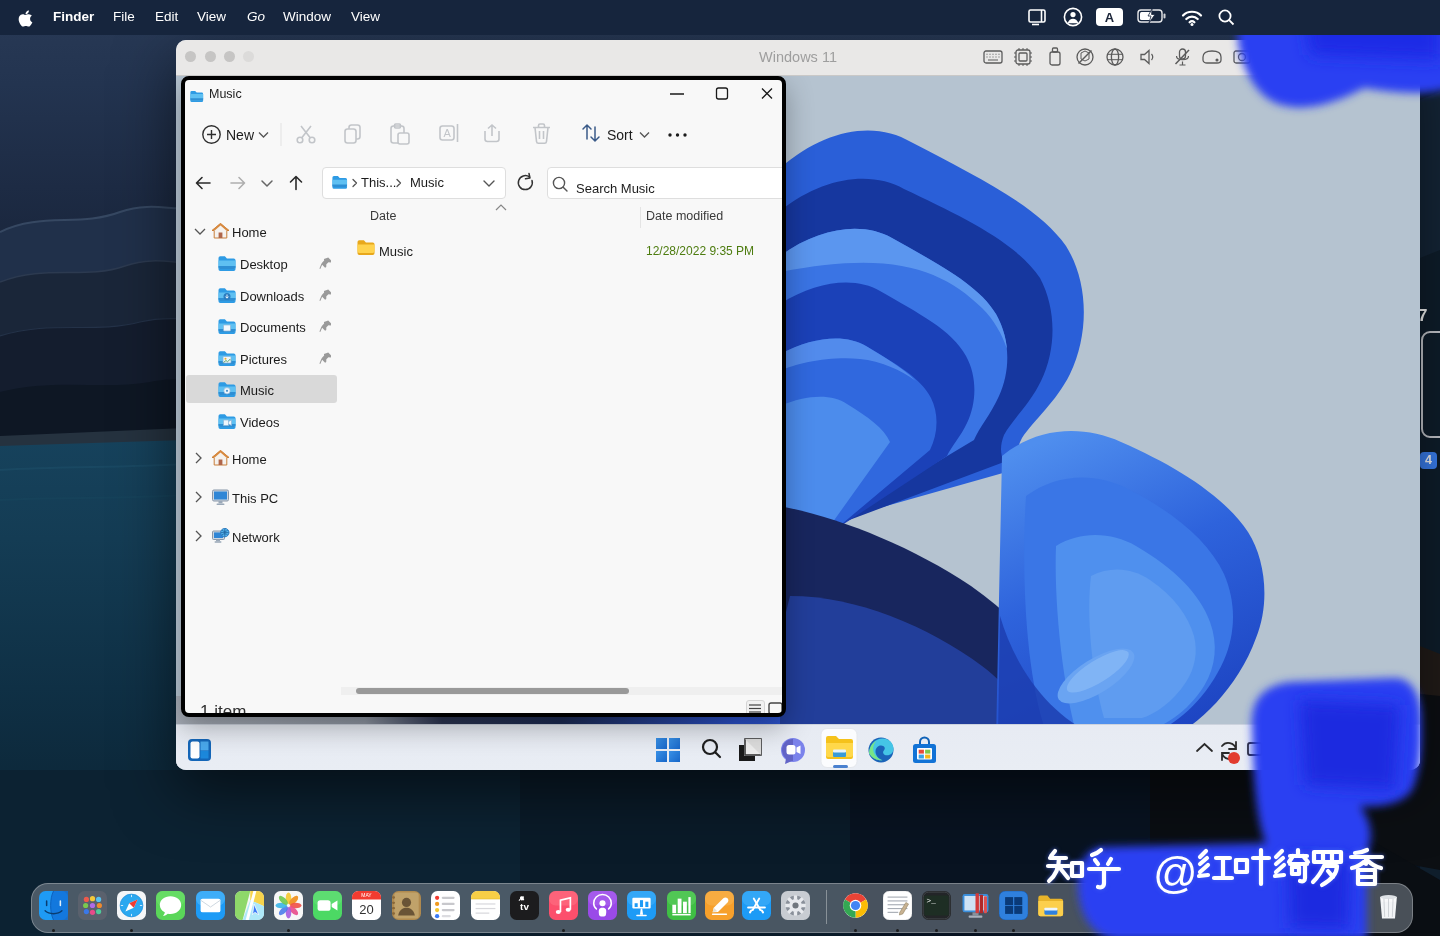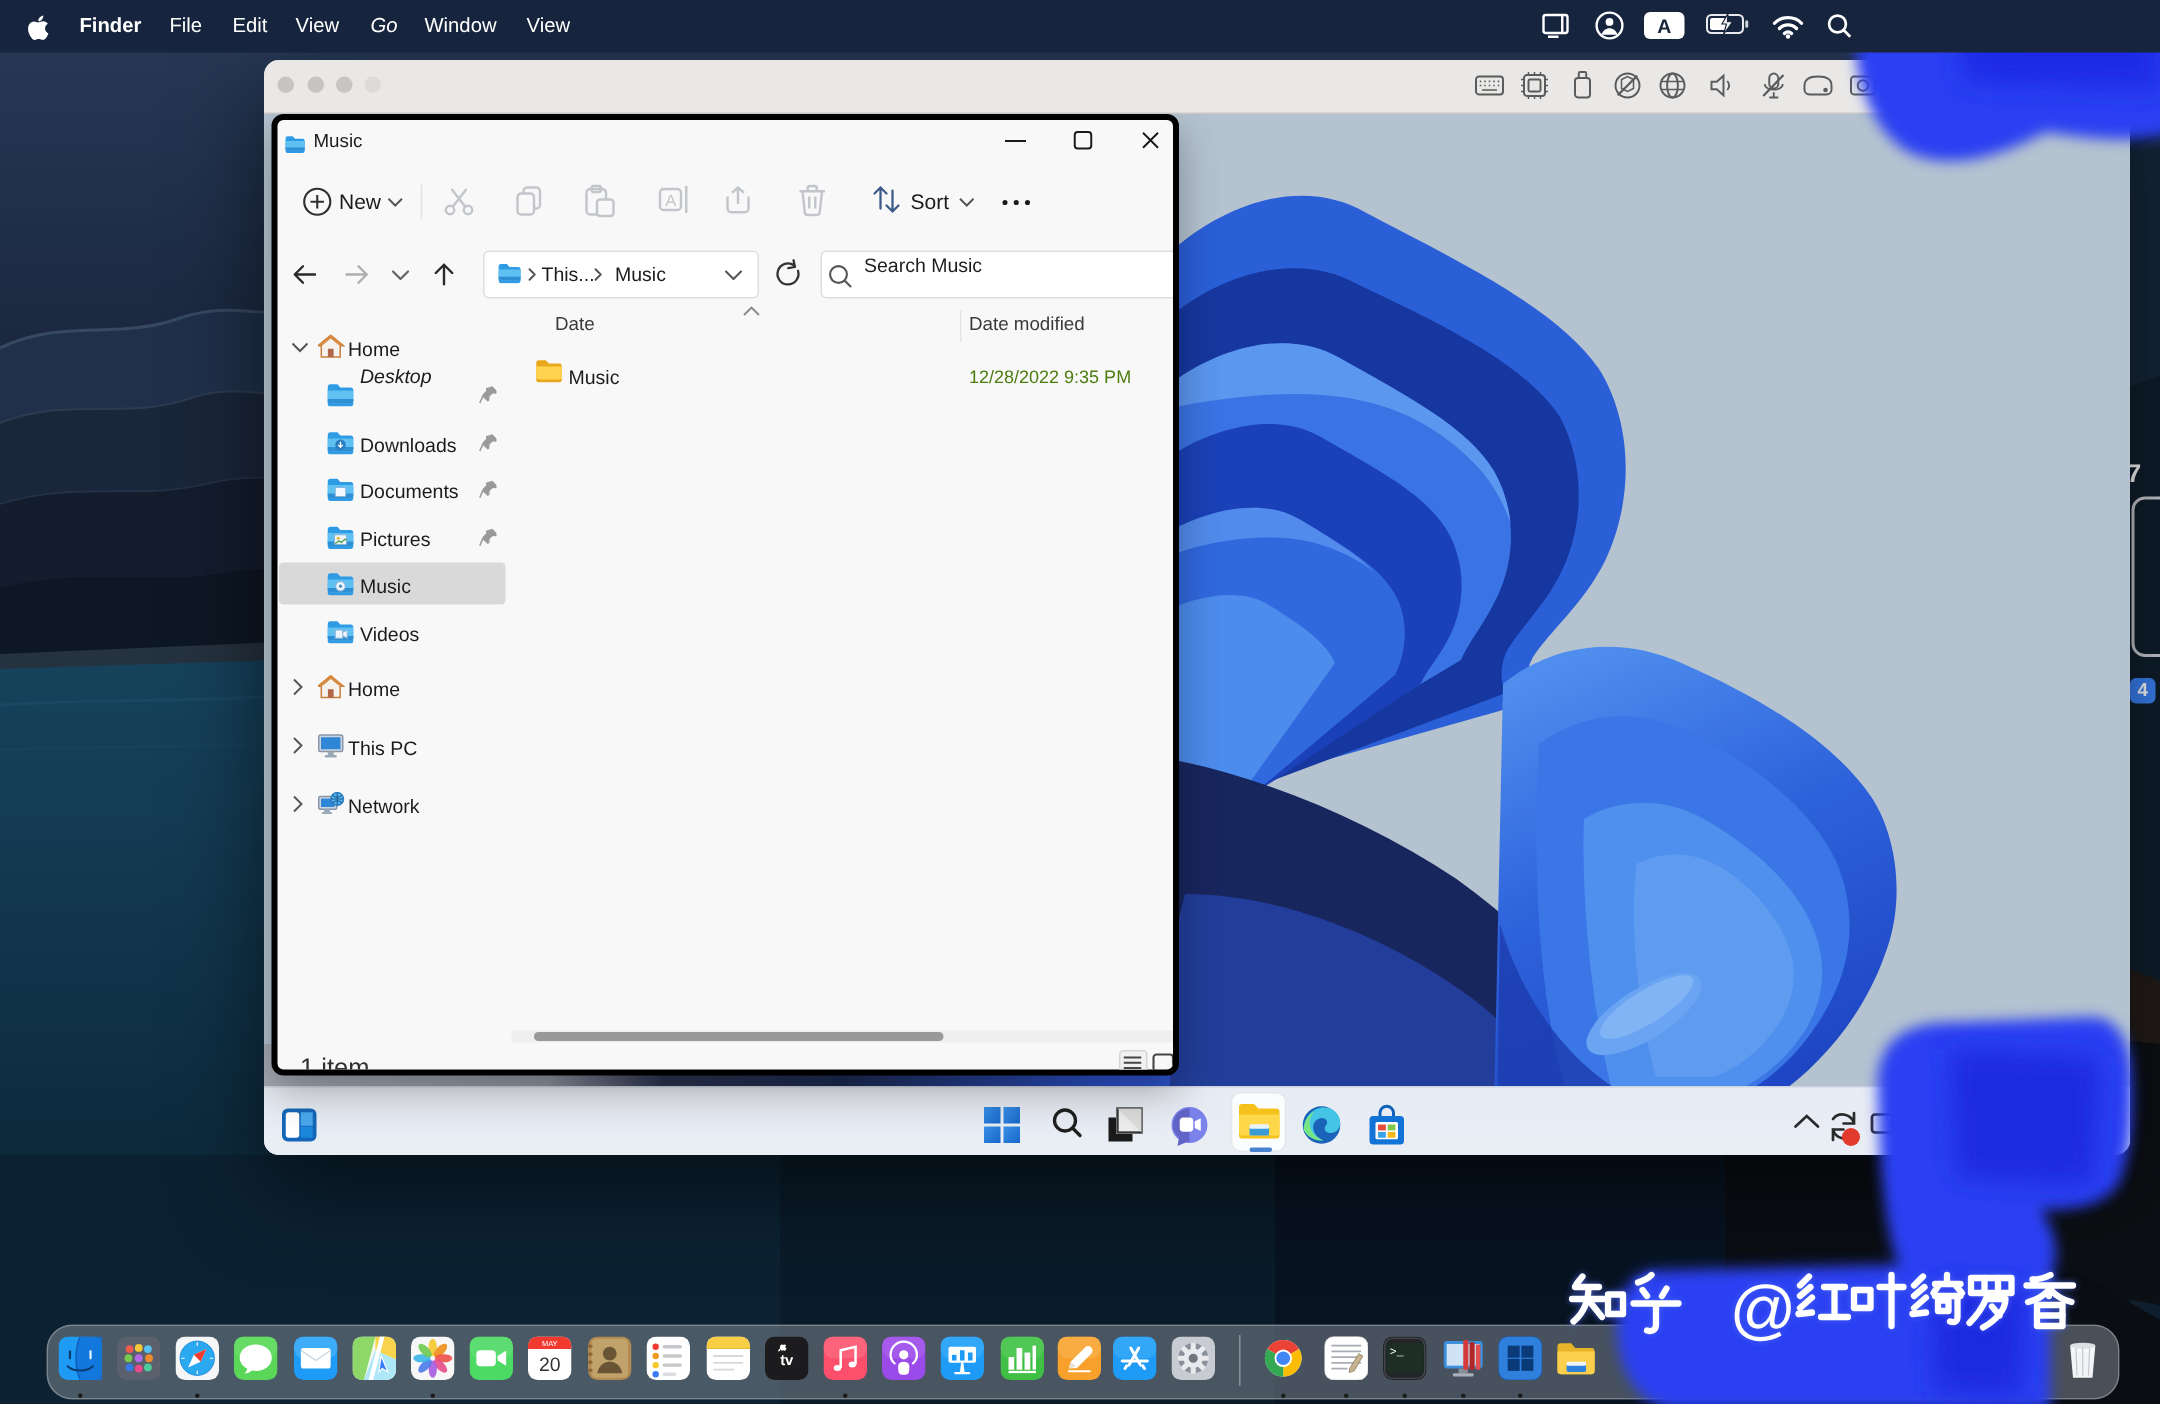--- a/index.html
+++ b/index.html
@@ -71,20 +71,21 @@
     <div class="abs" style="left:1418px;top:306px;color:#fff;font-size:17px;font-weight:bold;">7</div>
     <div class="abs" style="left:1421px;top:331px;width:30px;height:103px;border:2.5px solid rgba(235,235,240,.85);border-radius:9px;"></div>
     <div class="abs" style="left:1420px;top:452px;width:17px;height:17px;background:#3b82f6;border-radius:4px;color:#fff;font-size:12.5px;font-weight:bold;text-align:center;line-height:17px;">4</div>
   </div>
   <div id="vmwin" class="abs">
     <div id="vmtitle" class="abs"></div>
     <div class="tl" style="left:9px;"></div>
     <div class="tl" style="left:28.5px;"></div>
     <div class="tl" style="left:48px;"></div>
     <div class="tl" style="left:67px;background:#dcdbda;"></div>
+    <div id="vmname">Windows 11</div>
     <svg id="vmtools" class="abs" style="left:800px;top:7px" width="440" height="20" viewBox="0 0 440 20">
       <g stroke="#5b5b5b" stroke-width="1.3" fill="none">
 
         <g transform="translate(8,2)">
           <rect x="0" y="2" width="18" height="12" rx="2"></rect>
           <path d="M2.5 5.2 h1 M5.5 5.2 h1 M8.5 5.2 h1 M11.5 5.2 h1 M14.5 5.2 h1 M2.5 8 h1 M5.5 8 h1 M8.5 8 h1 M11.5 8 h1 M14.5 8 h1 M4 11 h10" stroke-width="1.1"></path>
         </g>
 
         <g transform="translate(38,1)">
           <rect x="2" y="2" width="14" height="14" rx="2"></rect>
@@ -371,21 +372,21 @@
             <path d="M378.2 26.2 L382 30" stroke="#555" stroke-width="1.4"></path>
             <path d="M168 18.5 l3.5 3.5 -3.5 3.5 M212 18.5 l3.5 3.5 -3.5 3.5" stroke="#555" stroke-width="1.3"></path>
             <path d="M299 20 l5 5 5 -5" stroke="#555" stroke-width="1.4"></path>
           </g>
         </svg>
         <svg class="abs" style="left:147px;top:95px" width="16" height="14">
             <use href="#bfold" transform="scale(0.86)"></use>
           </svg>
         <div class="abs etxt" style="left:176px;top:95px;font-size:13px;">This...</div>
         <div class="abs etxt" style="left:225px;top:95px;font-size:13px;">Music</div>
-        <div class="abs" style="left:391px;top:89px;font-size:13px;color:#1d1d1d;">Search Music</div>
+        <div class="abs" style="left:391px;top:101px;font-size:13px;color:#1d1d1d;">Search Music</div>
 
         <div class="abs" style="left:185px;top:129px;font-size:12.5px;color:#3a3a3a;">Date</div>
         <svg class="abs" style="left:310px;top:124px" width="12" height="7">
             <path d="M1 6 L6 1 L11 6" stroke="#888" fill="none" stroke-width="1.2"></path>
           </svg>
         <div class="abs" style="left:455px;top:127px;width:1px;height:21px;background:#e4e4e4;"></div>
         <div class="abs" style="left:461px;top:129px;font-size:12.5px;color:#3a3a3a;">Date modified</div>
 
         <svg class="abs" style="left:172px;top:159px" width="19" height="16">
             <use href="#yfold"></use>
@@ -402,21 +403,21 @@
             <path d="M6 311 l5 5 -5 5"></path>
           </g>
         </svg>
         <svg class="abs" style="left:27px;top:143px" width="18" height="17">
             <use href="#hhouse"></use>
           </svg>
         <div class="abs etxt" style="left:47px;top:145px;font-size:13px;">Home</div>
         <svg class="abs" style="left:33px;top:175px" width="19" height="16">
             <use href="#bfold"></use>
           </svg>
-        <div class="abs etxt" style="left:55px;top:163px;font-size:13px;font-style:italic;">Desktop</div>
+        <div class="abs etxt" style="left:55px;top:177px;font-size:13px;">Desktop</div>
         <svg class="abs" style="left:33px;top:206.5px" width="19" height="16">
             <use href="#bfold"></use>
             <circle cx="9" cy="9.5" r="3.5" fill="#2a7cc0"></circle>
             <path d="M9 7.5 v3.4 M7.5 9.6 L9 11.2 L10.5 9.6" stroke="#fff" stroke-width="0.9" fill="none"></path>
           </svg>
         <div class="abs etxt" style="left:55px;top:208.5px;font-size:13px;">Downloads</div>
         <svg class="abs" style="left:33px;top:238px" width="19" height="16">
             <use href="#bfold"></use>
             <rect x="5.5" y="7" width="7" height="6" rx="0.8" fill="#f2f8fd" stroke="#8ab4d8" stroke-width="0.7"></rect>
           </svg>

